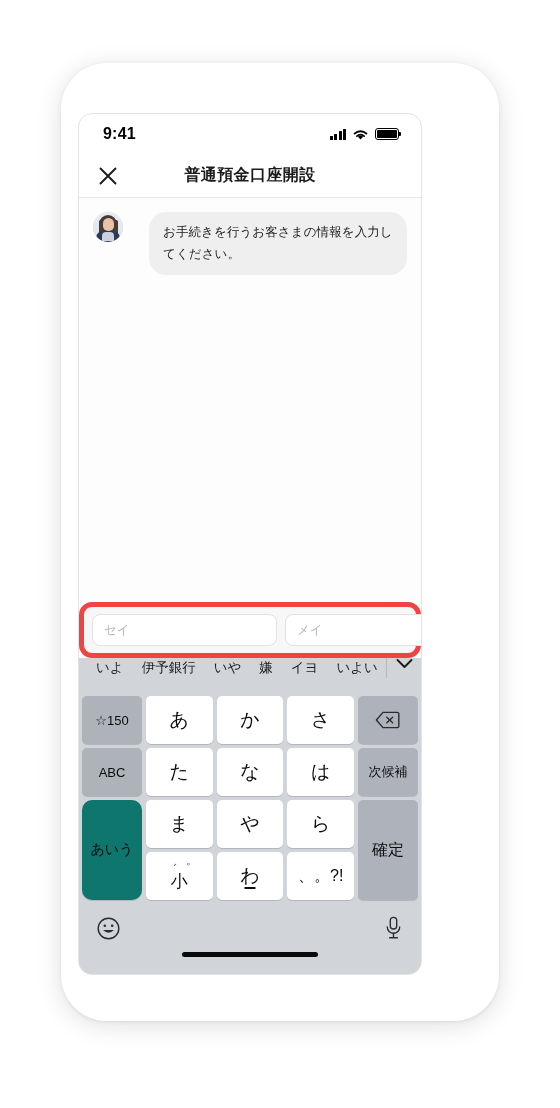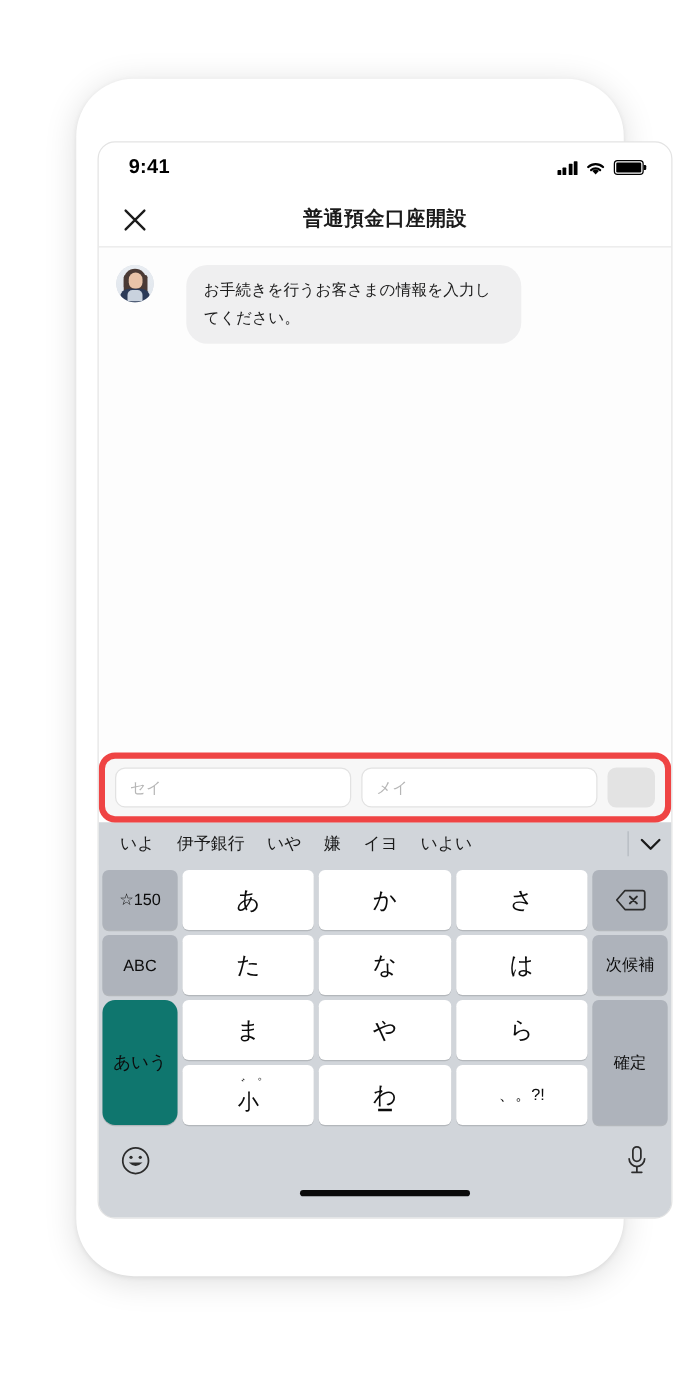--- a/index.html
+++ b/index.html
@@ -17,21 +17,21 @@
     width: 438px; height: 958px;
     background: #ffffff;
     border-radius: 46px;
     box-shadow: 0 4px 26px rgba(0,0,0,0.13), 0 1px 4px rgba(0,0,0,0.07);
   }
 
   
   .screen {
     position: absolute;
     left: 78px; top: 113px;
-    width: 460px; height: 862px;
+    width: 344px; height: 862px;
     background: #ffffff;
     border: 1px solid #e3e3e3;
     border-radius: 14px;
     overflow: hidden;
     display: flex;
     flex-direction: column;
   }
 
   
   .status-bar {
@@ -208,21 +208,21 @@
   }
 
   
   .keyboard {
     flex: 0 0 auto;
     background: #d1d5da;
   }
   .predictive-bar {
     height: 34px;
     display: flex;
-    align-items: center;
+    align-items: flex-start;
     background: #d1d5da;
     padding-left: 8px;
     overflow: hidden;
   }
   .pred-item {
     flex: 0 0 auto;
     font-size: 13.5px;
     color: #1a1a1a;
     padding: 0 9px;
     white-space: nowrap;
@@ -266,21 +266,21 @@
   .key.fn {
     background: #aeb3bb;
     font-size: 13px;
   }
   .key.fn-light {
     background: #0f766e;
     font-size: 14px;
     border-radius: 10px;
   }
   .key.span2 { grid-row: span 2; }
-  .key.small { font-size: 13px; }
+  .key.small { font-size: 16px; }
   .key-wa { position: relative; }
   .key-wa .underbar {
     position: absolute;
     bottom: 11px; left: 50%;
     transform: translateX(-50%);
     width: 11px; height: 1.6px;
     background: #0c0c0c;
   }
   .key-dakuten { display: flex; flex-direction: column; align-items: center; line-height: 1; }
   .key-dakuten .marks { font-size: 11px; letter-spacing: 2px; margin-bottom: -1px; }

